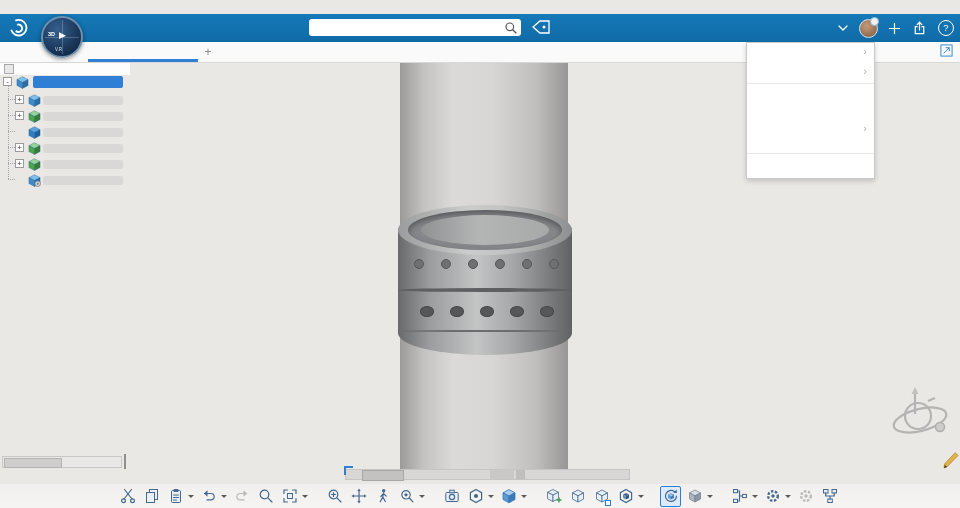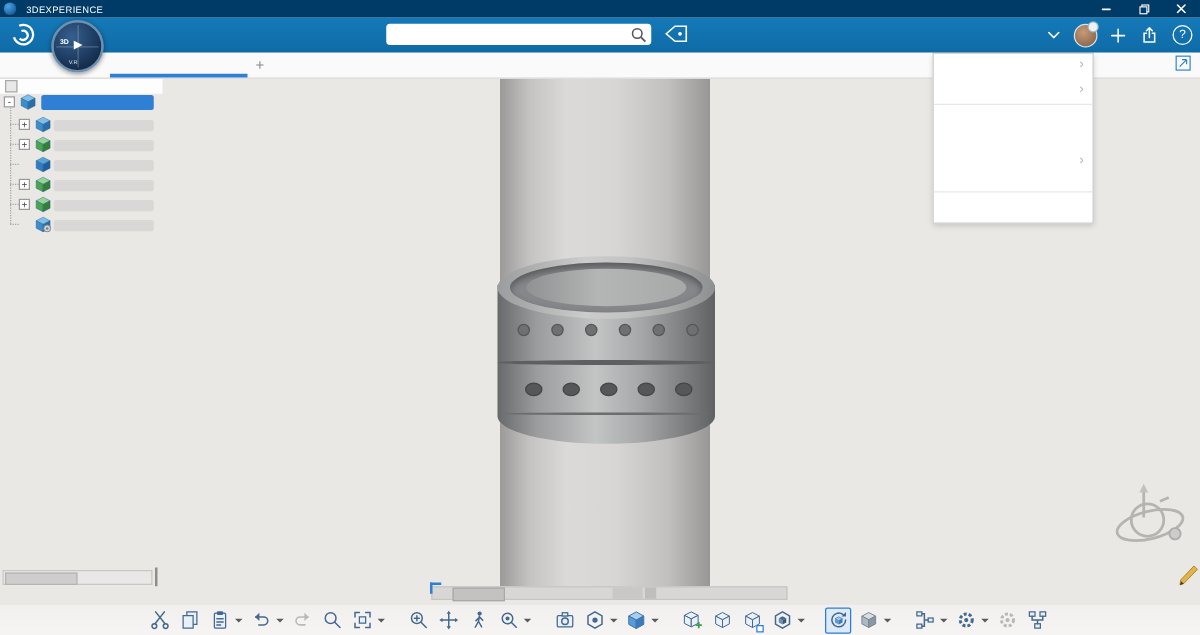--- a/index.html
+++ b/index.html
@@ -113,42 +113,20 @@
   svg .s{stroke:#44688e;fill:none;stroke-width:1.2;stroke-linecap:round;}
   svg .f{fill:#e9f0f7;stroke:#44688e;stroke-width:1;}
   svg .co{fill:#e9f0f7;stroke:#44688e;stroke-width:.8;}
   svg .w{stroke:#fff;fill:none;stroke-width:1.3;stroke-linecap:round;}
 </style>
 </head>
 <body>
 
 <div id="app">
 
-  <div class="titlebar">
-    <div class="app-logo"></div>
-    <span class="win-title">3DEXPERIENCE</span>
-    <div class="win-controls">
-      <button class="win-btn">
-        <svg width="8" height="8" viewBox="0 0 8 8">
-            <path d="M1 4.5 H7" class="w" stroke-width="1"></path>
-          </svg>
-      </button>
-      <button class="win-btn">
-        <svg width="9" height="9" viewBox="0 0 9 9">
-            <rect x="2.5" y="1" width="5.5" height="5.5" fill="none" stroke="#fff" stroke-width=".9"></rect>
-            <rect x="1" y="2.5" width="5.5" height="5.5" fill="#003a66" stroke="#fff" stroke-width=".9"></rect>
-          </svg>
-      </button>
-      <button class="win-btn close">
-        <svg width="8" height="8" viewBox="0 0 8 8">
-            <path d="M1 1 L7 7 M7 1 L1 7" class="w" stroke-width="1"></path>
-          </svg>
-      </button>
-    </div>
-  </div>
 
   <div class="appbar">
     <div class="ds-logo">
       <svg viewBox="0 0 24 24" width="22" height="22">
           <path d="M8 4 a8.5 8.5 0 1 1 -4.5 10" fill="none" stroke="#fff" stroke-width="2"></path>
           <path d="M10 8.5 a4 4 0 1 1 -1.5 6.5" fill="none" stroke="#fff" stroke-width="2"></path>
         </svg>
     </div>
     <div class="search-wrap">
       <input class="search-input" type="text" value="" style="">

